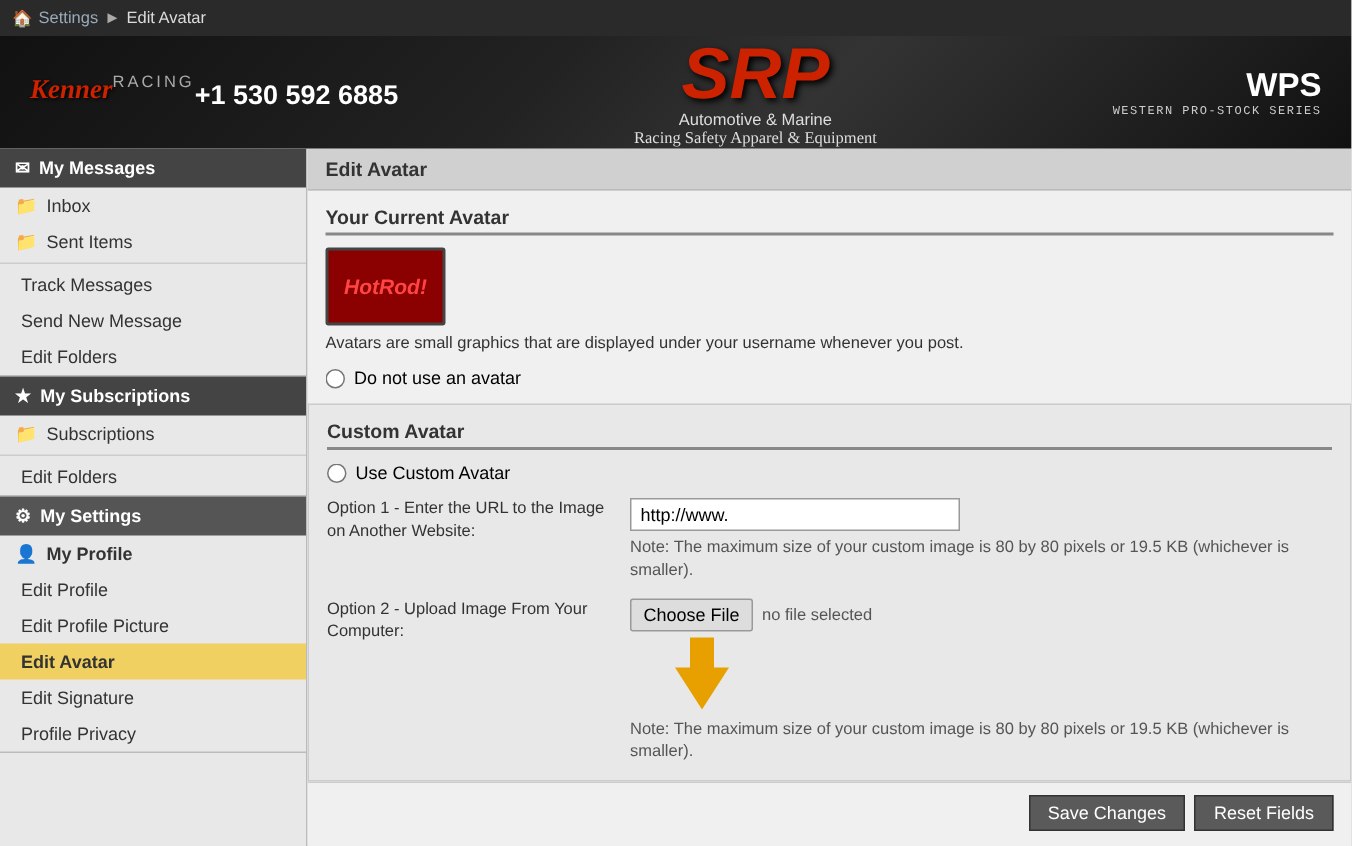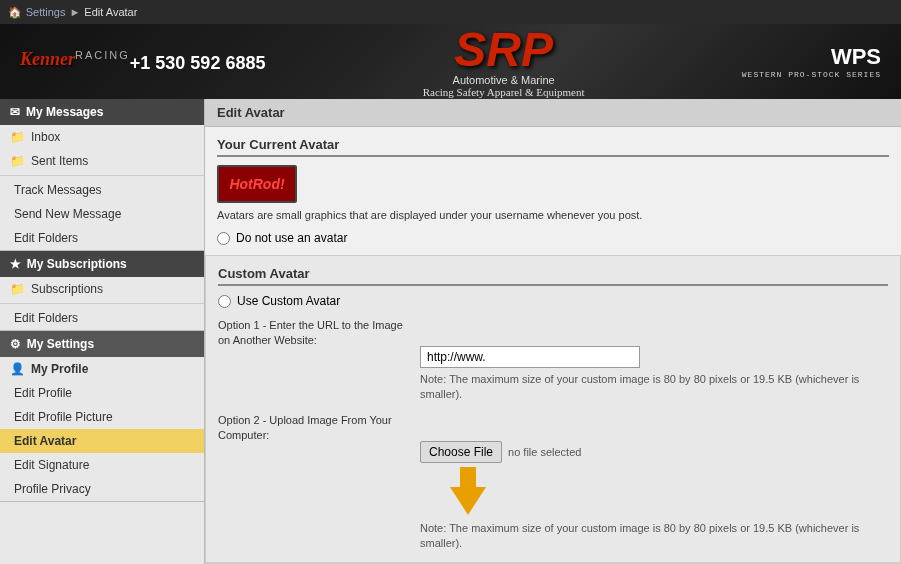--- a/index.html
+++ b/index.html
@@ -46,21 +46,21 @@
     .section-title { font-size: 13px; font-weight: bold; color: #333; border-bottom: 2px solid #888; padding-bottom: 3px; margin-bottom: 8px; }
     .current-avatar-area { display: flex; flex-direction: column; gap: 6px; }
     .avatar-note { font-size: 11px; color: #333; }
     .radio-row { display: flex; align-items: center; gap: 6px; margin-top: 4px; }
     .radio-note { font-size: 11px; color: #555; margin-left: 20px; }
 
     
     .custom-avatar-section { background: #e8e8e8; border: 1px solid #ccc; padding: 10px 12px; margin-top: 0; }
     .option-row { display: flex; align-items: flex-start; gap: 12px; margin-top: 10px; }
     .option-label { width: 190px; flex-shrink: 0; font-size: 11px; color: #333; line-height: 1.4; }
-    .option-control { flex: 1; margin-top: 28px; }
+    .option-control { flex: 1; }
     .url-input { width: 220px; border: 1px solid #999; padding: 3px 6px; font-size: 12px; background: #fff; }
     .file-row { display: flex; align-items: center; gap: 6px; }
     .choose-file-btn { background: #ddd; border: 1px solid #999; padding: 3px 8px; font-size: 12px; cursor: pointer; border-radius: 2px; }
     .no-file-text { font-size: 11px; color: #555; }
     .option-note { font-size: 11px; color: #555; margin-top: 4px; line-height: 1.4; }
 
     
     .arrow-container { display: flex; justify-content: center; margin-top: 6px; }
 
     
@@ -175,21 +175,21 @@
 
   <div class="content">
     <div class="content-header">
       <span>Edit Avatar</span>
     </div>
 
     <div class="content-section">
       <div class="section-title">Your Current Avatar</div>
       <div class="current-avatar-area">
 
-        <div style="width:80px;height:38px;background:#8b0000;border:2px solid #444;display:flex;align-items:center;justify-content:center;border-radius:2px;">
+        <div style="width:80px;height:52px;background:#8b0000;border:2px solid #444;display:flex;align-items:center;justify-content:center;border-radius:2px;">
           <span style="color:#ff4444;font-size:14px;font-weight:900;font-style:italic;">HotRod!</span>
         </div>
         <div class="avatar-note">Avatars are small graphics that are displayed under your username whenever you post.</div>
         <div class="radio-row">
           <input type="radio" name="avatar_option" style="">
           <label>Do not use an avatar</label>
         </div>
       </div>
     </div>
 

